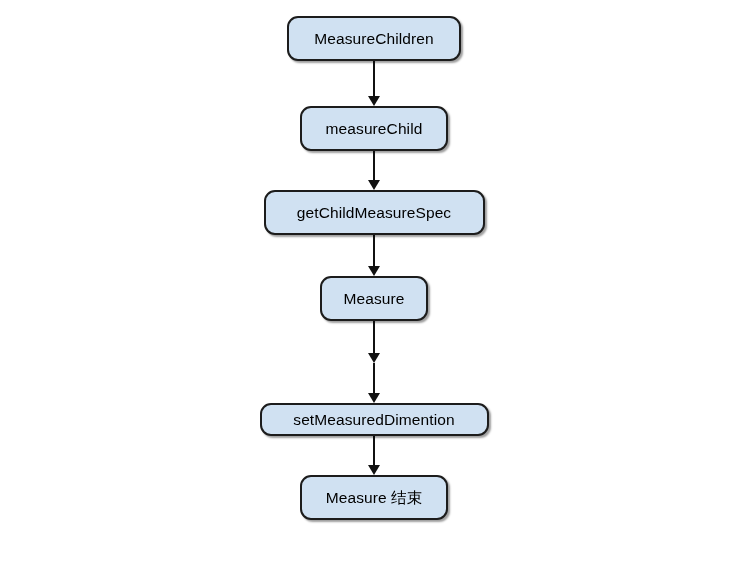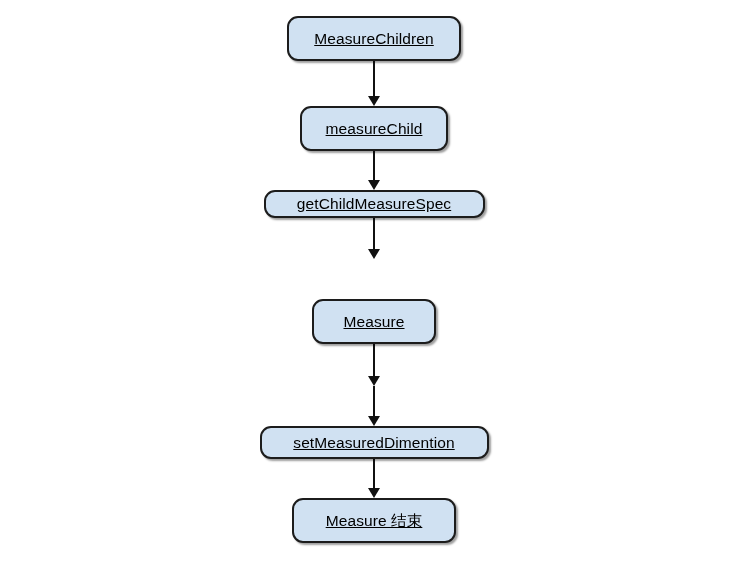--- a/index.html
+++ b/index.html
@@ -42,37 +42,36 @@
     justify-content: center;
     background: #d0e1f2;
     border: 2px solid #1c1c1c;
     border-radius: 11px;
     box-shadow: 2px 2px 2px rgba(0, 0, 0, 0.38);
     color: #000000;
     font-size: 15.5px;
     line-height: 1;
     white-space: nowrap;
     z-index: 2;
-    text-decoration: underline;
   }
 
   .node-label {
     display: block;
     padding: 0 4px;
     letter-spacing: 0.1px;
   }
 
   
   .node-w-174 { width: 174px; height: 45px; }
   .node-w-148 { width: 148px; height: 45px; }
-  .node-w-221 { width: 221px; height: 28px; }
-  .node-w-128 { width: 124px; height: 45px; margin-top: 40px; }
+  .node-w-221 { width: 221px; height: 45px; }
+  .node-w-128 { width: 108px; height: 45px; }
   .node-w-131 { width: 131px; height: 45px; }
   .node-w-229 { width: 229px; height: 33px; }
-  .node-w-152 { width: 164px; height: 45px; justify-content: center; }
+  .node-w-152 { width: 148px; height: 45px; justify-content: center; }
 
   
   .connector {
     position: relative;
     width: 13px;
     display: flex;
     flex-direction: column;
     align-items: center;
     z-index: 1;
   }

